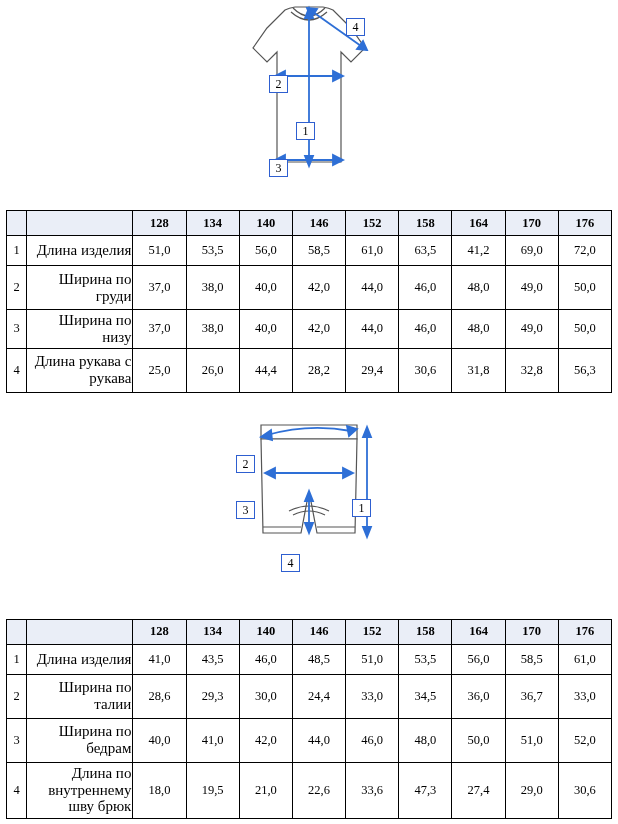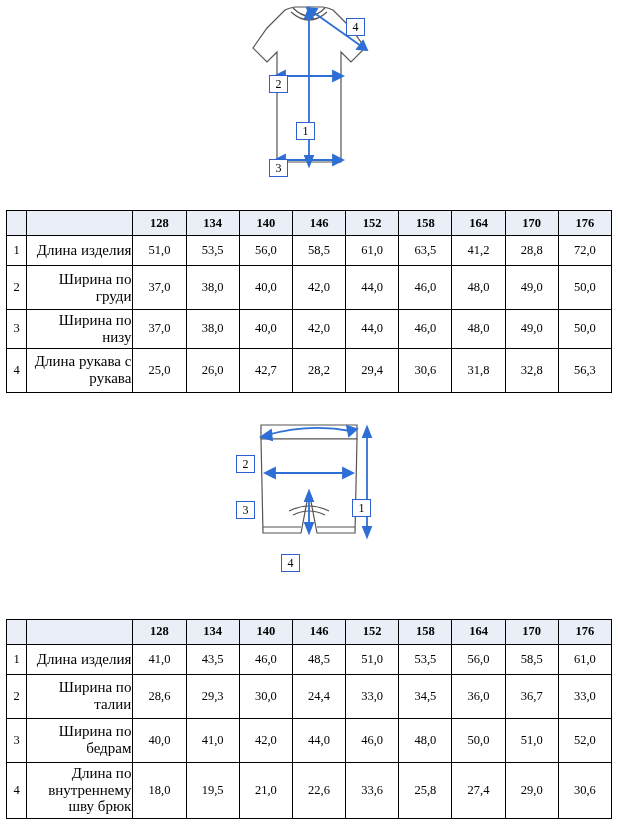--- a/index.html
+++ b/index.html
@@ -170,21 +170,21 @@
         <tr>
           <td class="rownum">1</td>
           <td class="label">Длина изделия</td>
           <td>51,0</td>
           <td>53,5</td>
           <td>56,0</td>
           <td>58,5</td>
           <td>61,0</td>
           <td>63,5</td>
           <td>41,2</td>
-          <td>28,8</td>
+          <td>69,0</td>
           <td>72,0</td>
         </tr>
         <tr class="tall">
           <td class="rownum">2</td>
           <td class="label">Ширина по груди</td>
           <td>37,0</td>
           <td>38,0</td>
           <td>40,0</td>
           <td>42,0</td>
           <td>44,0</td>
@@ -204,21 +204,21 @@
           <td>46,0</td>
           <td>48,0</td>
           <td>49,0</td>
           <td>50,0</td>
         </tr>
         <tr class="tall">
           <td class="rownum">4</td>
           <td class="label">Длина рукава с рукава</td>
           <td>25,0</td>
           <td>26,0</td>
-          <td>42,7</td>
+          <td>44,4</td>
           <td>28,2</td>
           <td>29,4</td>
           <td>30,6</td>
           <td>31,8</td>
           <td>32,8</td>
           <td>56,3</td>
         </tr>
       </tbody>
     </table>
   </div>
@@ -339,21 +339,21 @@
           <td>52,0</td>
         </tr>
         <tr class="taller">
           <td class="rownum">4</td>
           <td class="label">Длина по внутреннему шву брюк</td>
           <td>18,0</td>
           <td>19,5</td>
           <td>21,0</td>
           <td>22,6</td>
           <td>33,6</td>
-          <td>25,8</td>
+          <td>47,3</td>
           <td>27,4</td>
           <td>29,0</td>
           <td>30,6</td>
         </tr>
       </tbody>
     </table>
   </div>
 
 </div>
 

